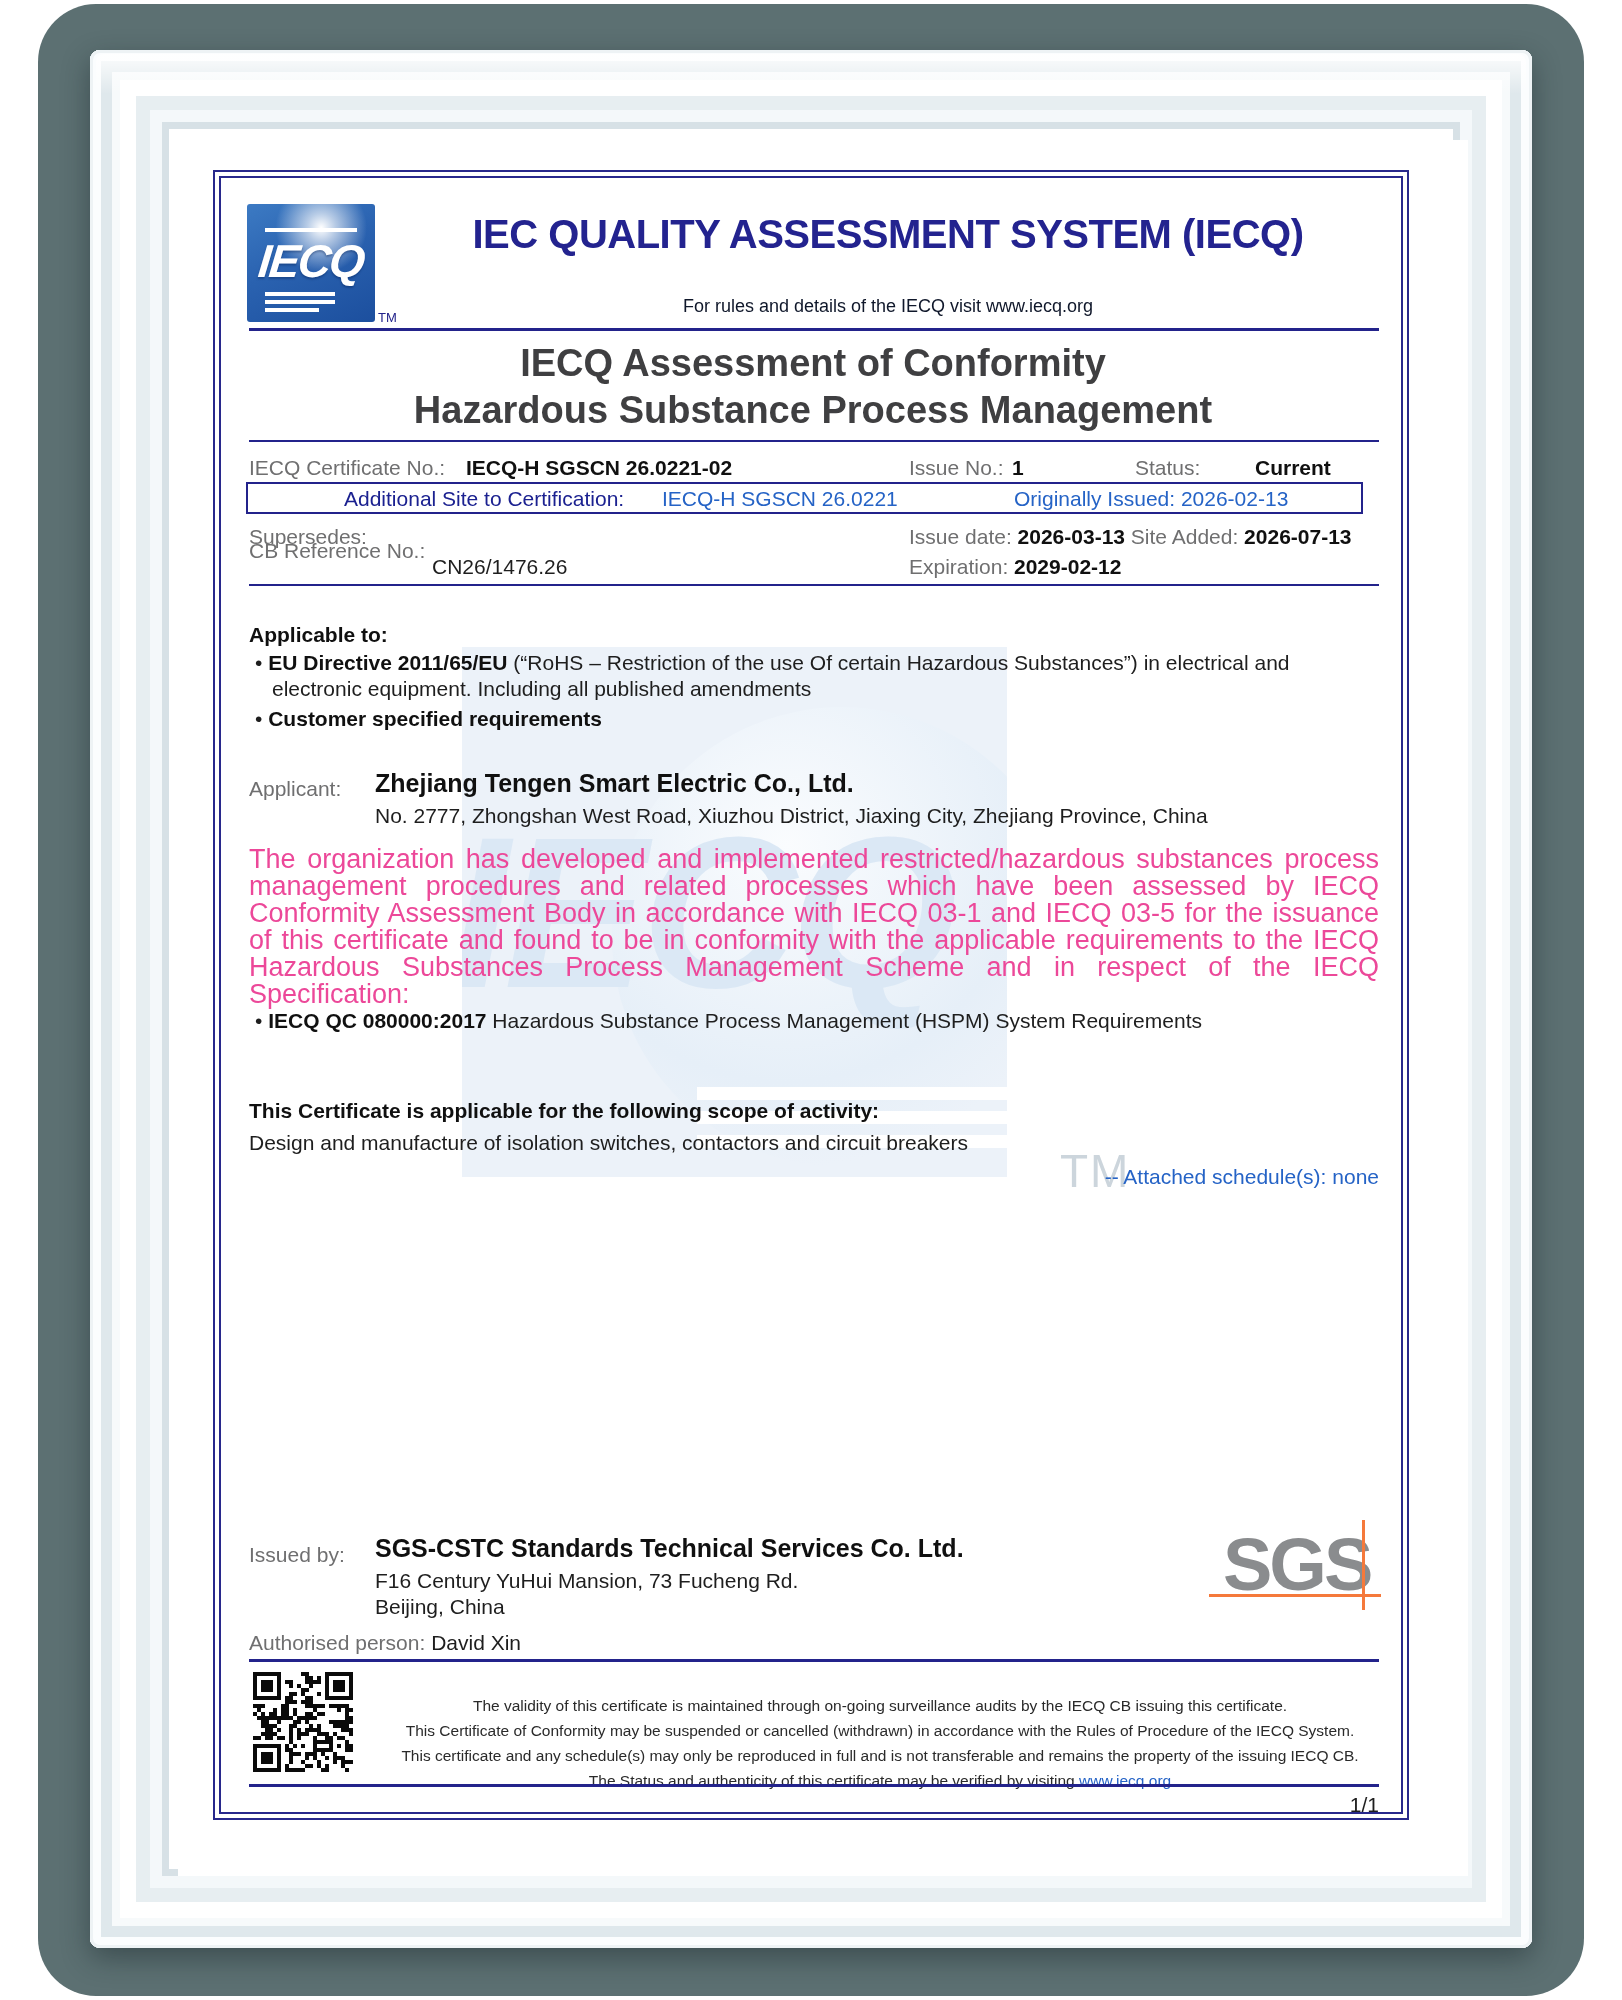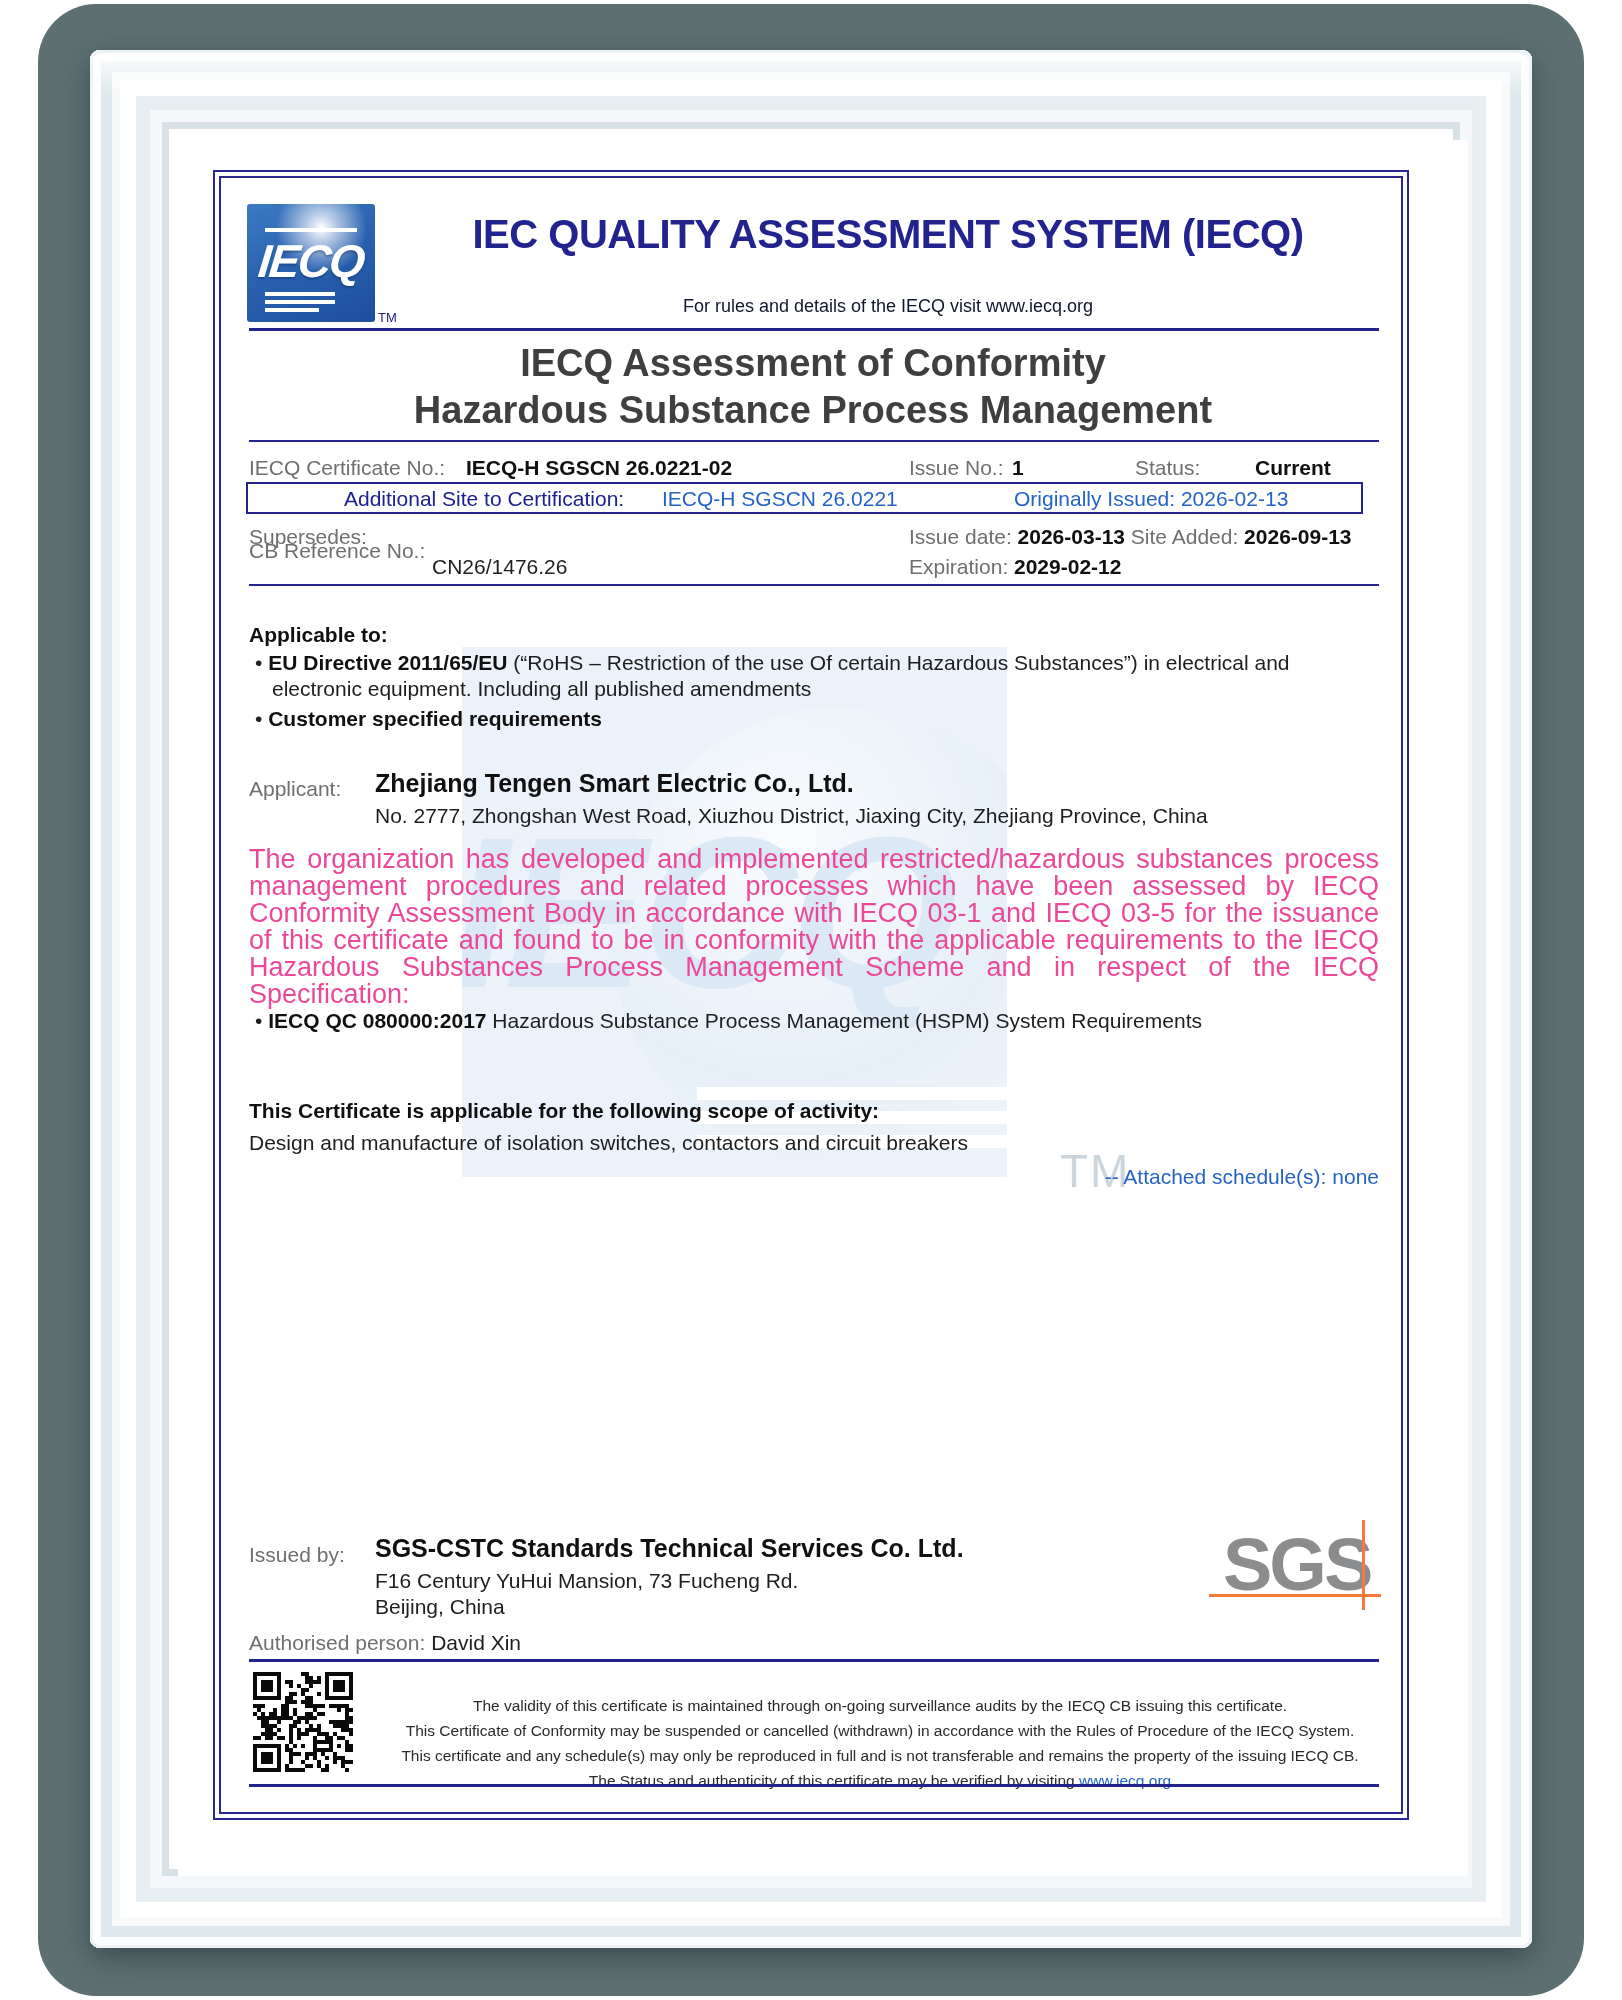--- a/index.html
+++ b/index.html
@@ -137,21 +137,21 @@
           <span class="abs sz navy" style="left:96px; top:2px;">Additional Site to Certification:</span>
           <span class="abs sz bluv" style="left:414px; top:2px;">IECQ-H SGSCN 26.0221</span>
           <span class="abs sz bluv" style="left:752px; top:2px;margin-left:14px;">Originally Issued: 2026-02-13</span>
         </div>
 
         <div class="abs sz lbl" style="left:34px; top:352px;">Supersedes:</div>
         <div class="abs sz" style="left:694px; top:352px;">
           <span class="lbl">Issue date:</span>
           <span class="val">2026-03-13</span>
           <span class="lbl">Site Added:</span>
-          <span class="val">2026-09-13</span>
+          <span class="val">2026-07-13</span>
         </div>
 
         <div class="abs sz lbl" style="left:34px; top:366px;">CB Reference No.:</div>
         <div class="abs sz txt" style="left:217px; top:382px;">CN26/1476.26</div>
         <div class="abs sz lbl" style="left:694px; top:382px;">Expiration:</div>
         <div class="abs sz val" style="left:799px; top:382px;">2029-02-12</div>
 
         <div class="hr abs" style="left:34px; top:412px; width:1130px; height:2px;"></div>
 
         <div class="abs sz val" style="left:34px; top:450px;">Applicable to:</div>
@@ -501,16 +501,17 @@
         <div class="fine">
           <div>The validity of this certificate is maintained through on-going surveillance audits by the IECQ CB issuing this certificate.</div>
           <div>This Certificate of Conformity may be suspended or cancelled (withdrawn) in accordance with the Rules of Procedure of the IECQ System.</div>
           <div>This certificate and any schedule(s) may only be reproduced in full and is not transferable and remains the property of the issuing IECQ CB.</div>
           <div>
             <span>The Status and authenticity of this certificate may be verified by visiting </span><span class="bluv">www.iecq.org</span>
           </div>
         </div>
 
         <div class="hr abs" style="left:34px; top:1612px; width:1130px; height:3px;"></div>
+        <div class="abs sz txt" style="left:34px; top:1620px; width:1130px; text-align:right;">1/1</div>
       </div>
     </div>
   </div>
 </div>
 
 </body></html>

